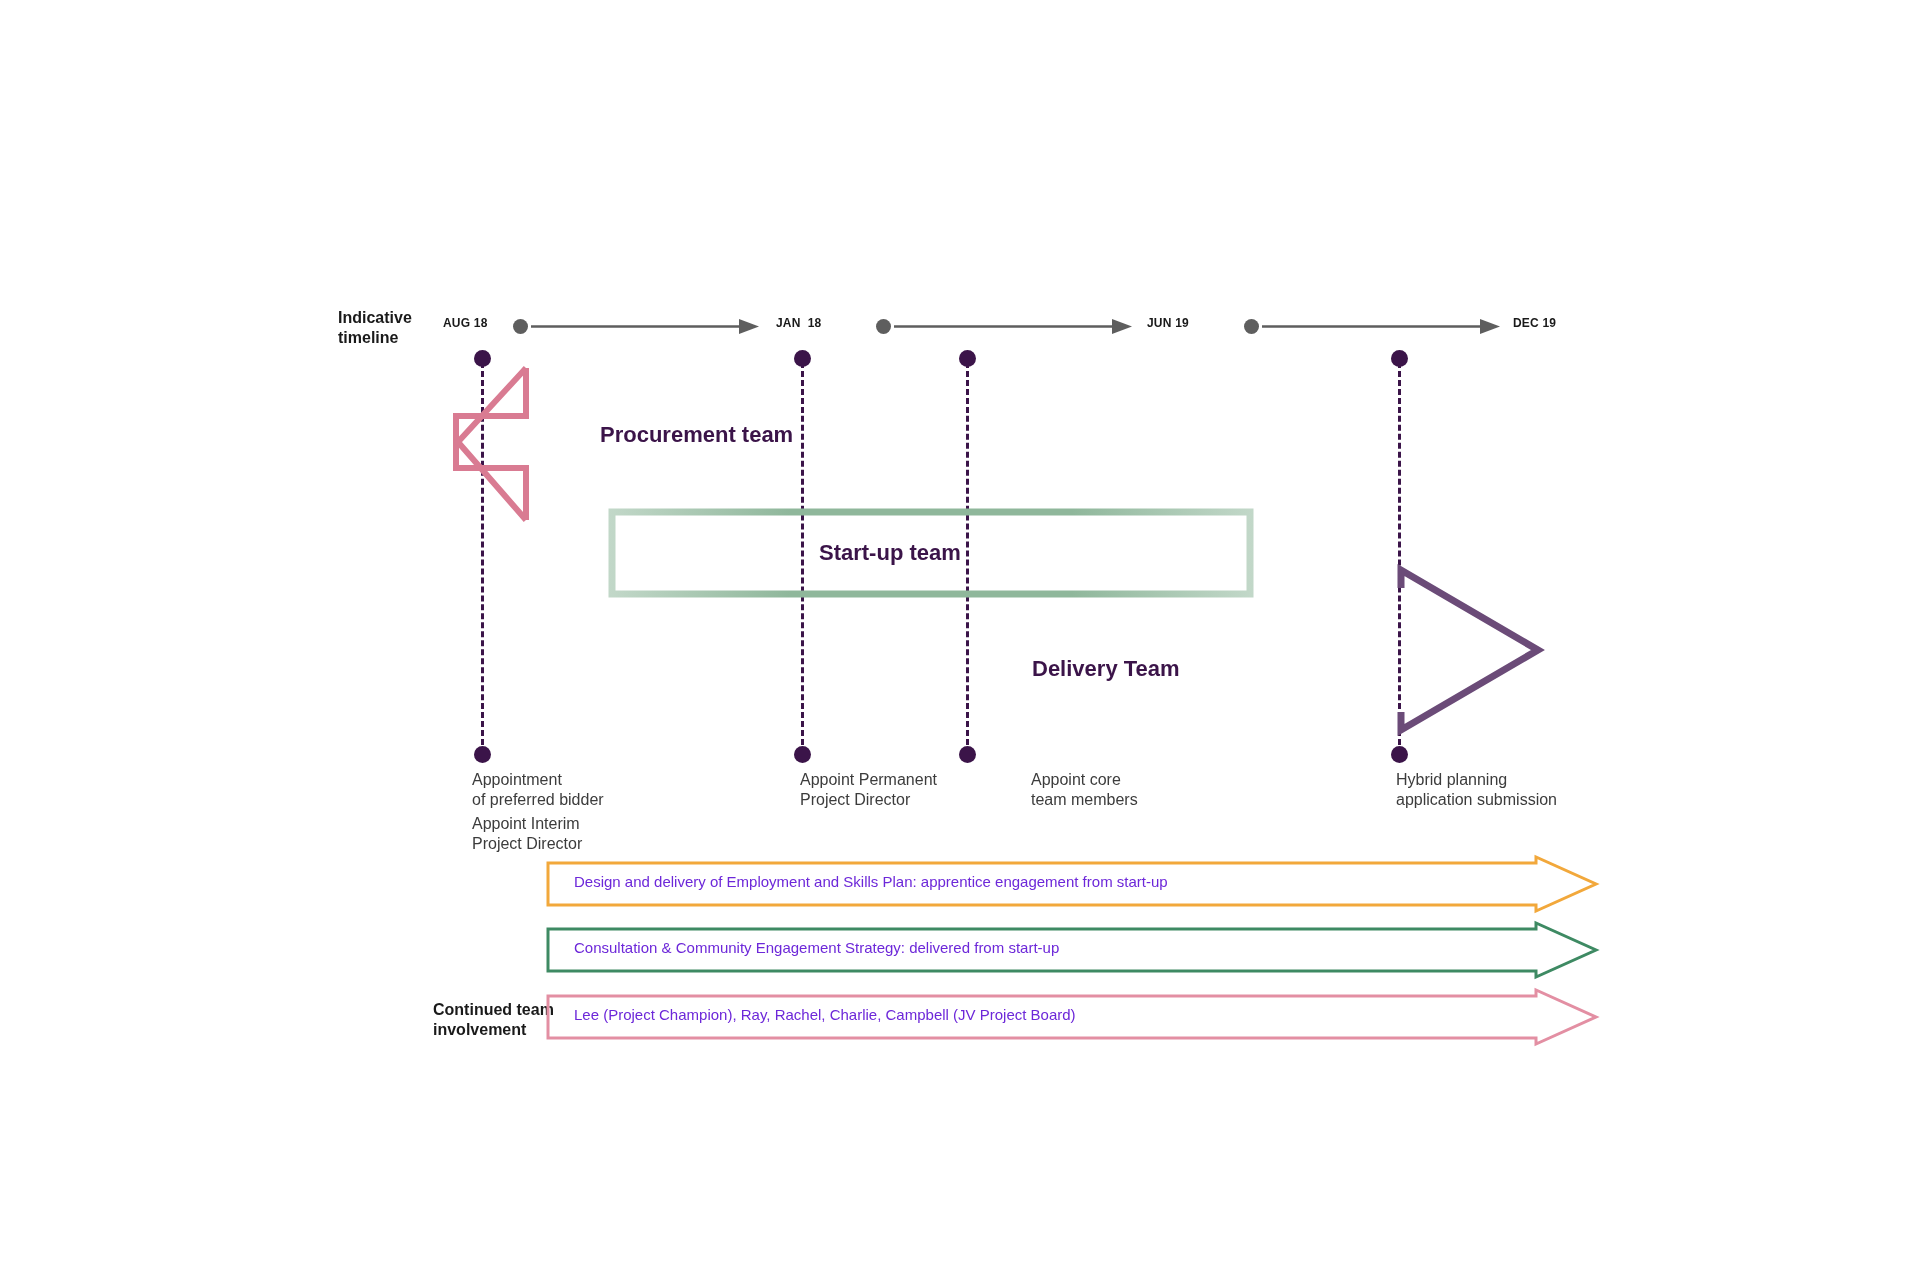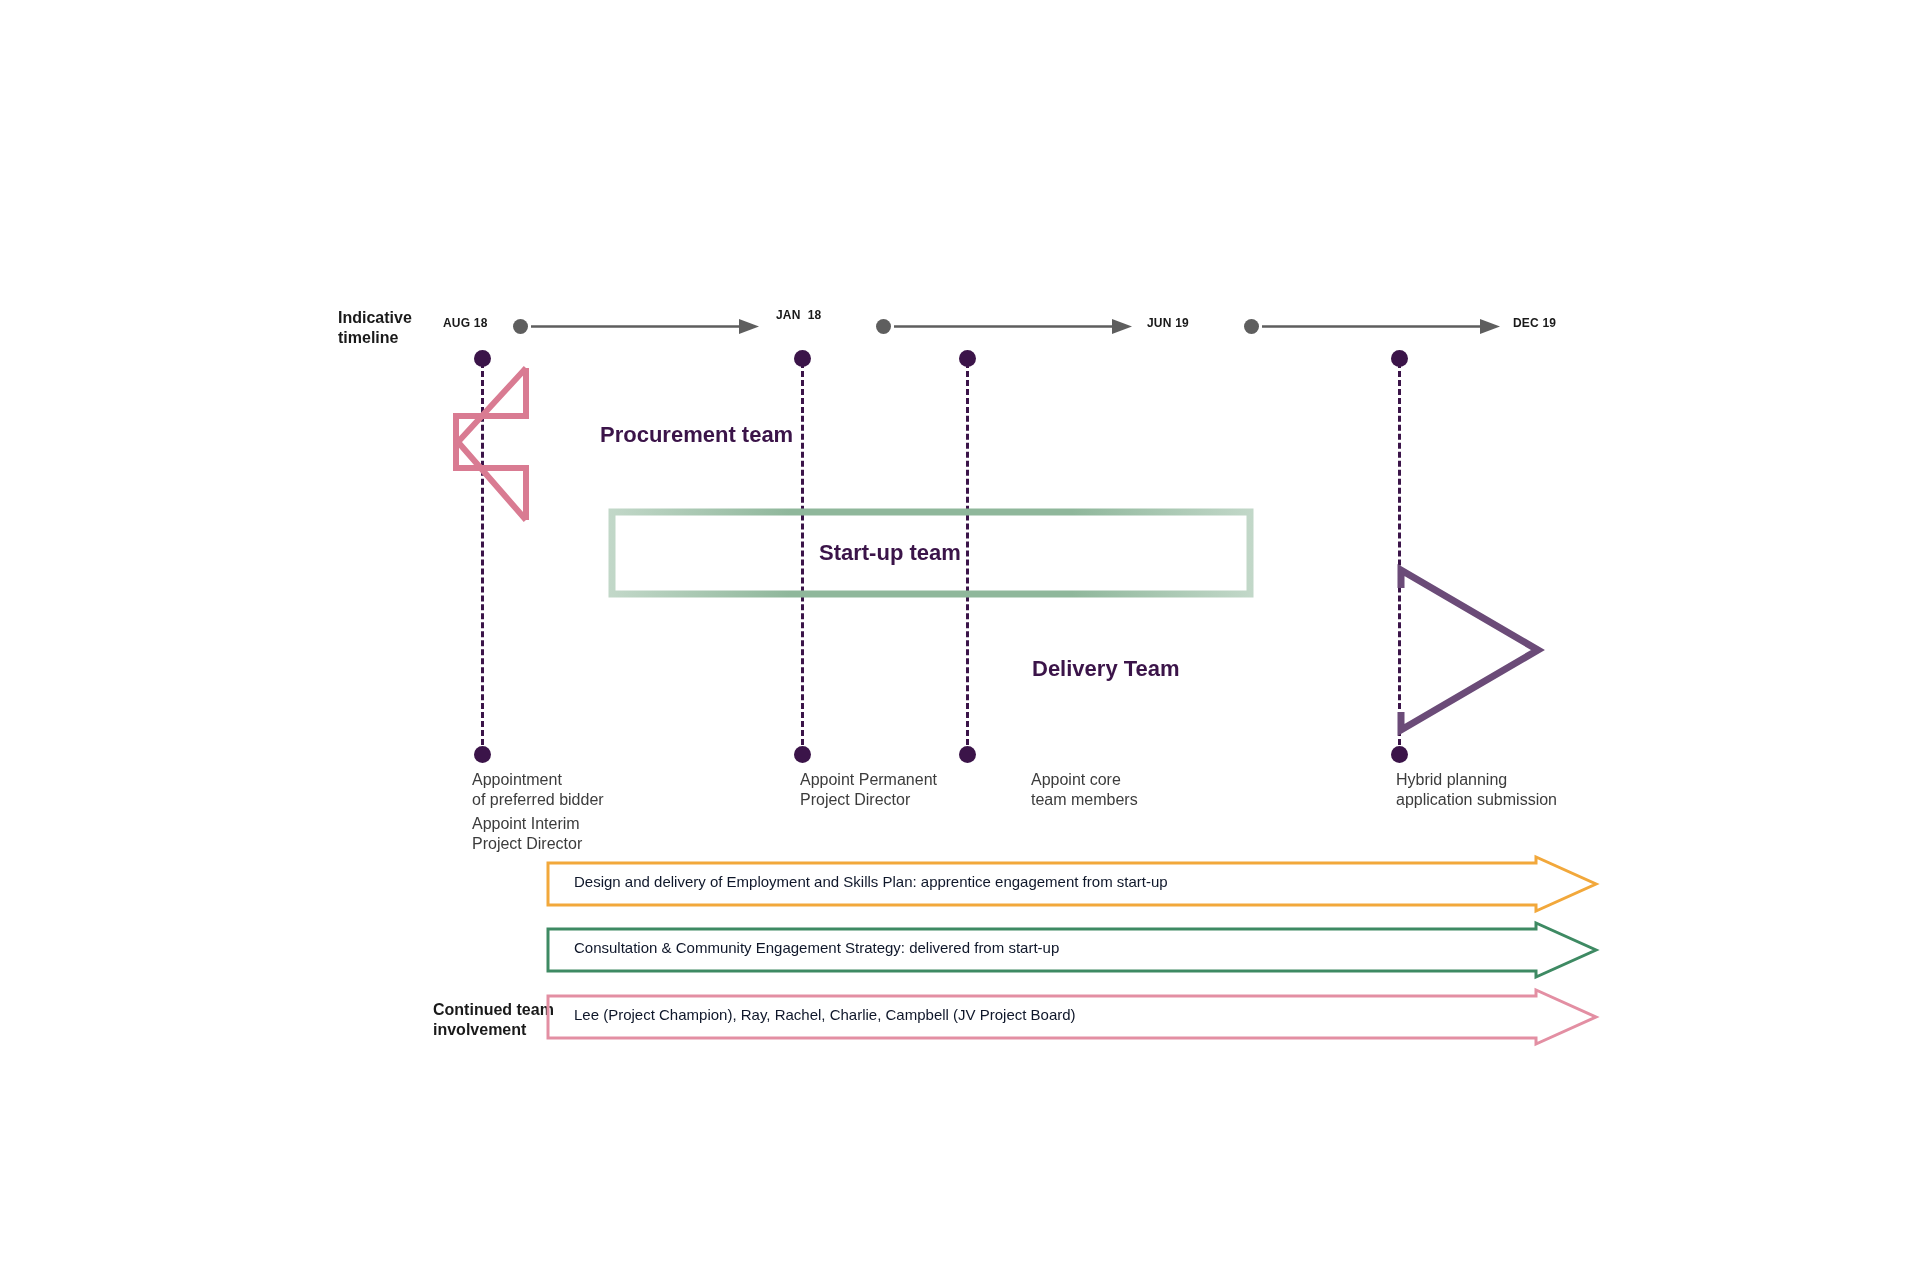--- a/index.html
+++ b/index.html
@@ -41,21 +41,21 @@
     font-size:16px;color:#3c3c3c;line-height:1.26;white-space:pre-line;
   }
 
   
   .band-label{
     font-size:22px;font-weight:700;color:#3b1449;white-space:nowrap;
   }
 
   
   .ws-text{
-    font-size:15px;color:#0f172a;white-space:nowrap;
+    font-size:15px;color:#6d28d9;white-space:nowrap;
   }
 
   svg{overflow:visible;}
 </style>
 </head>
 <body>
 
 <div id="stage">
 
   <div class="abs row-label" style="left:338px;top:308px;width:120px;">Indicative
@@ -63,21 +63,21 @@
 
   <div class="abs tl-stop" style="left:443px;top:316px;">AUG 18</div>
   <div class="abs tl-dot" style="left:513px;top:319px;"></div>
   <div class="abs tl-seg" style="left:531px;top:319px;">
     <svg width="228" height="15" viewBox="0 0 228 15">
       <line x1="0" y1="7.5" x2="210" y2="7.5" stroke="#5e5e5e" stroke-width="2.4"></line>
       <polygon points="208,0 228,7.5 208,15" fill="#5e5e5e"></polygon>
     </svg>
   </div>
 
-  <div class="abs tl-stop" style="left:776px;top:308px;text-align:right;">JAN  18</div>
+  <div class="abs tl-stop" style="left:776px;top:316px;text-align:right;">JAN  18</div>
   <div class="abs tl-dot" style="left:876px;top:319px;"></div>
   <div class="abs tl-seg" style="left:894px;top:319px;">
     <svg width="238" height="15" viewBox="0 0 238 15">
       <line x1="0" y1="7.5" x2="220" y2="7.5" stroke="#5e5e5e" stroke-width="2.4"></line>
       <polygon points="218,0 238,7.5 218,15" fill="#5e5e5e"></polygon>
     </svg>
   </div>
 
   <div class="abs tl-stop" style="left:1147px;top:316px;">JUN 19</div>
   <div class="abs tl-dot" style="left:1244px;top:319px;"></div>

